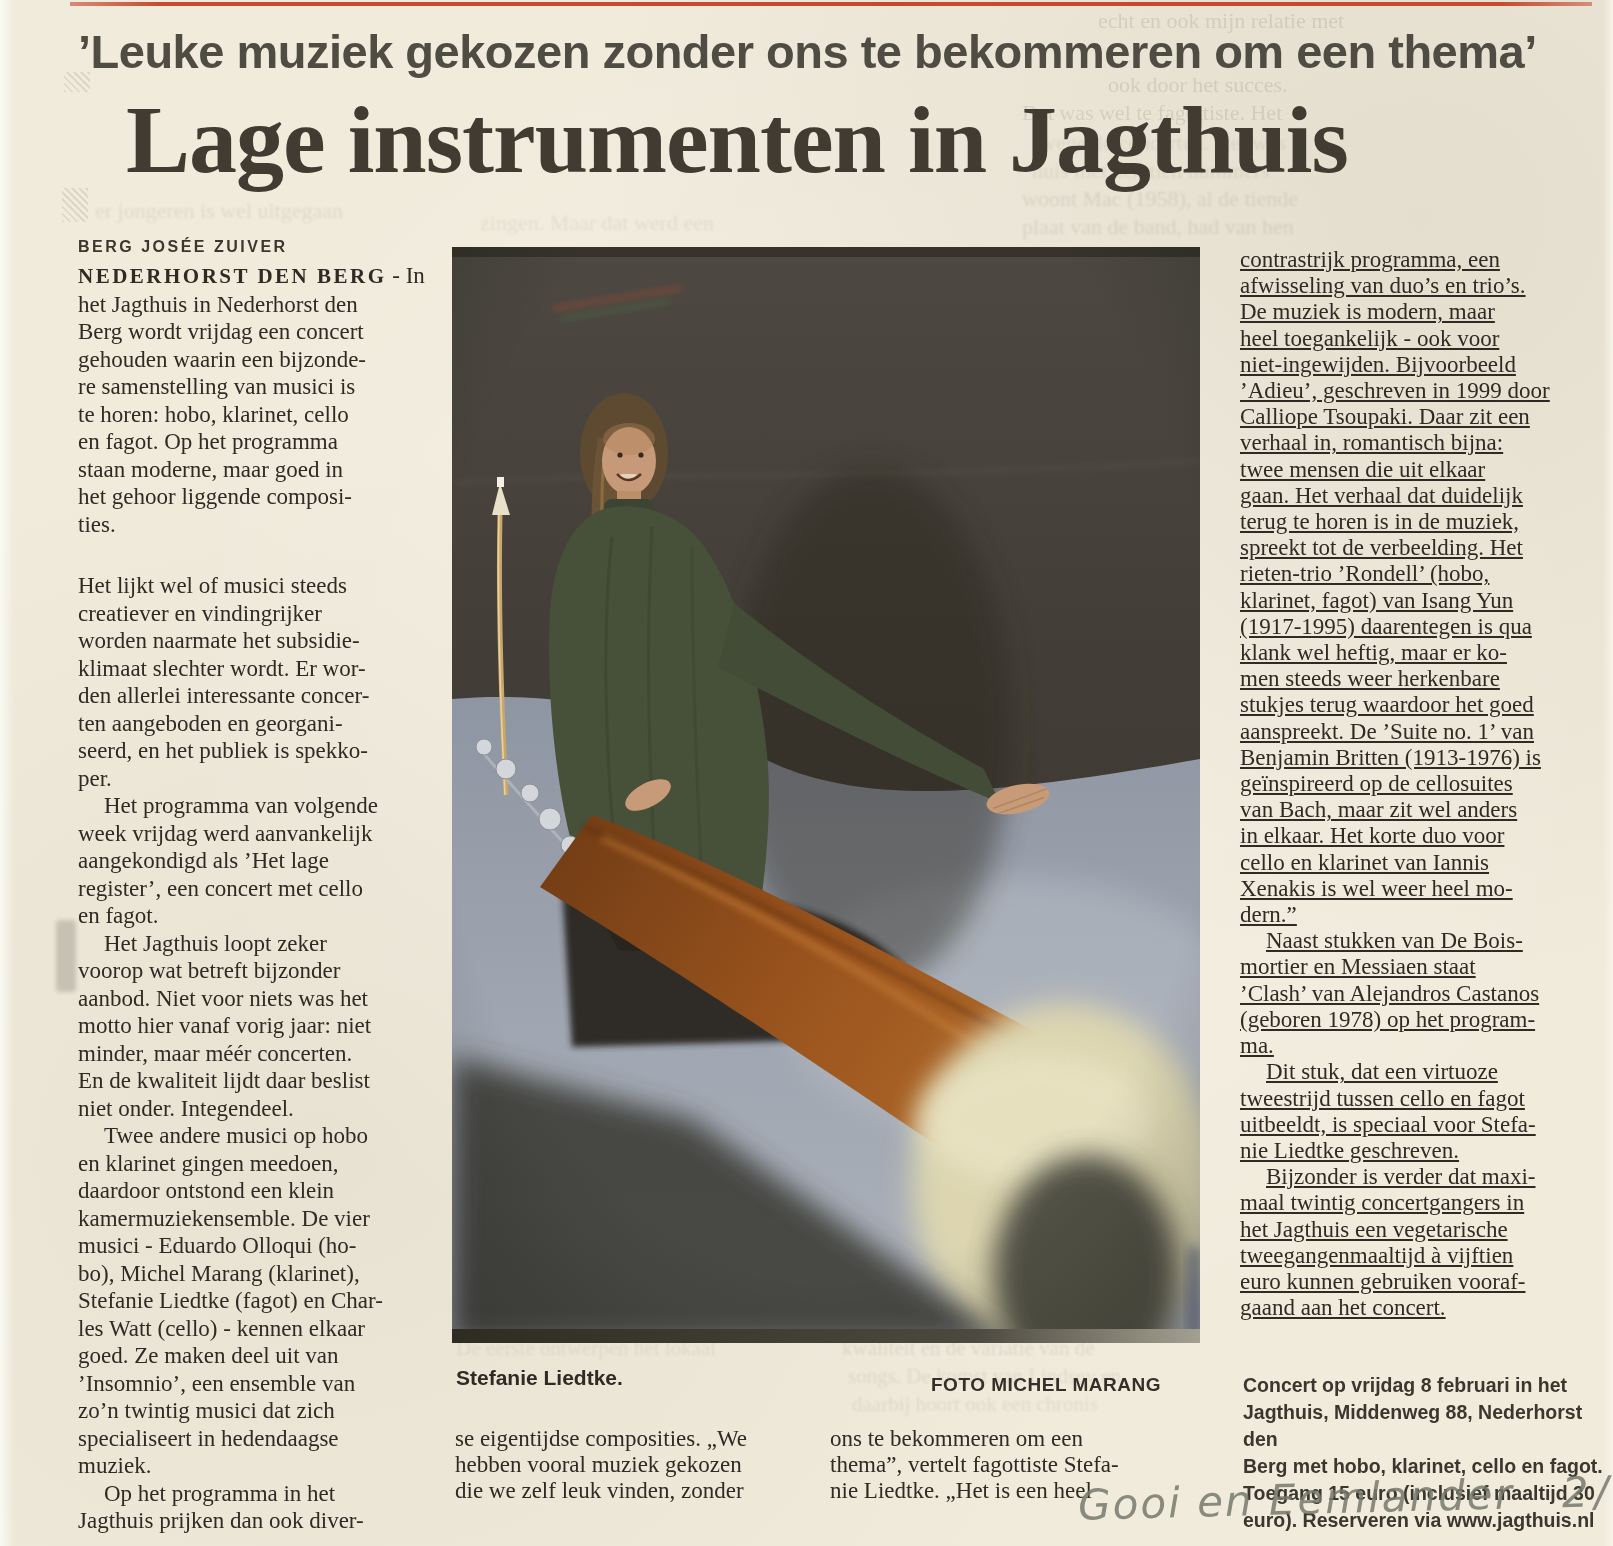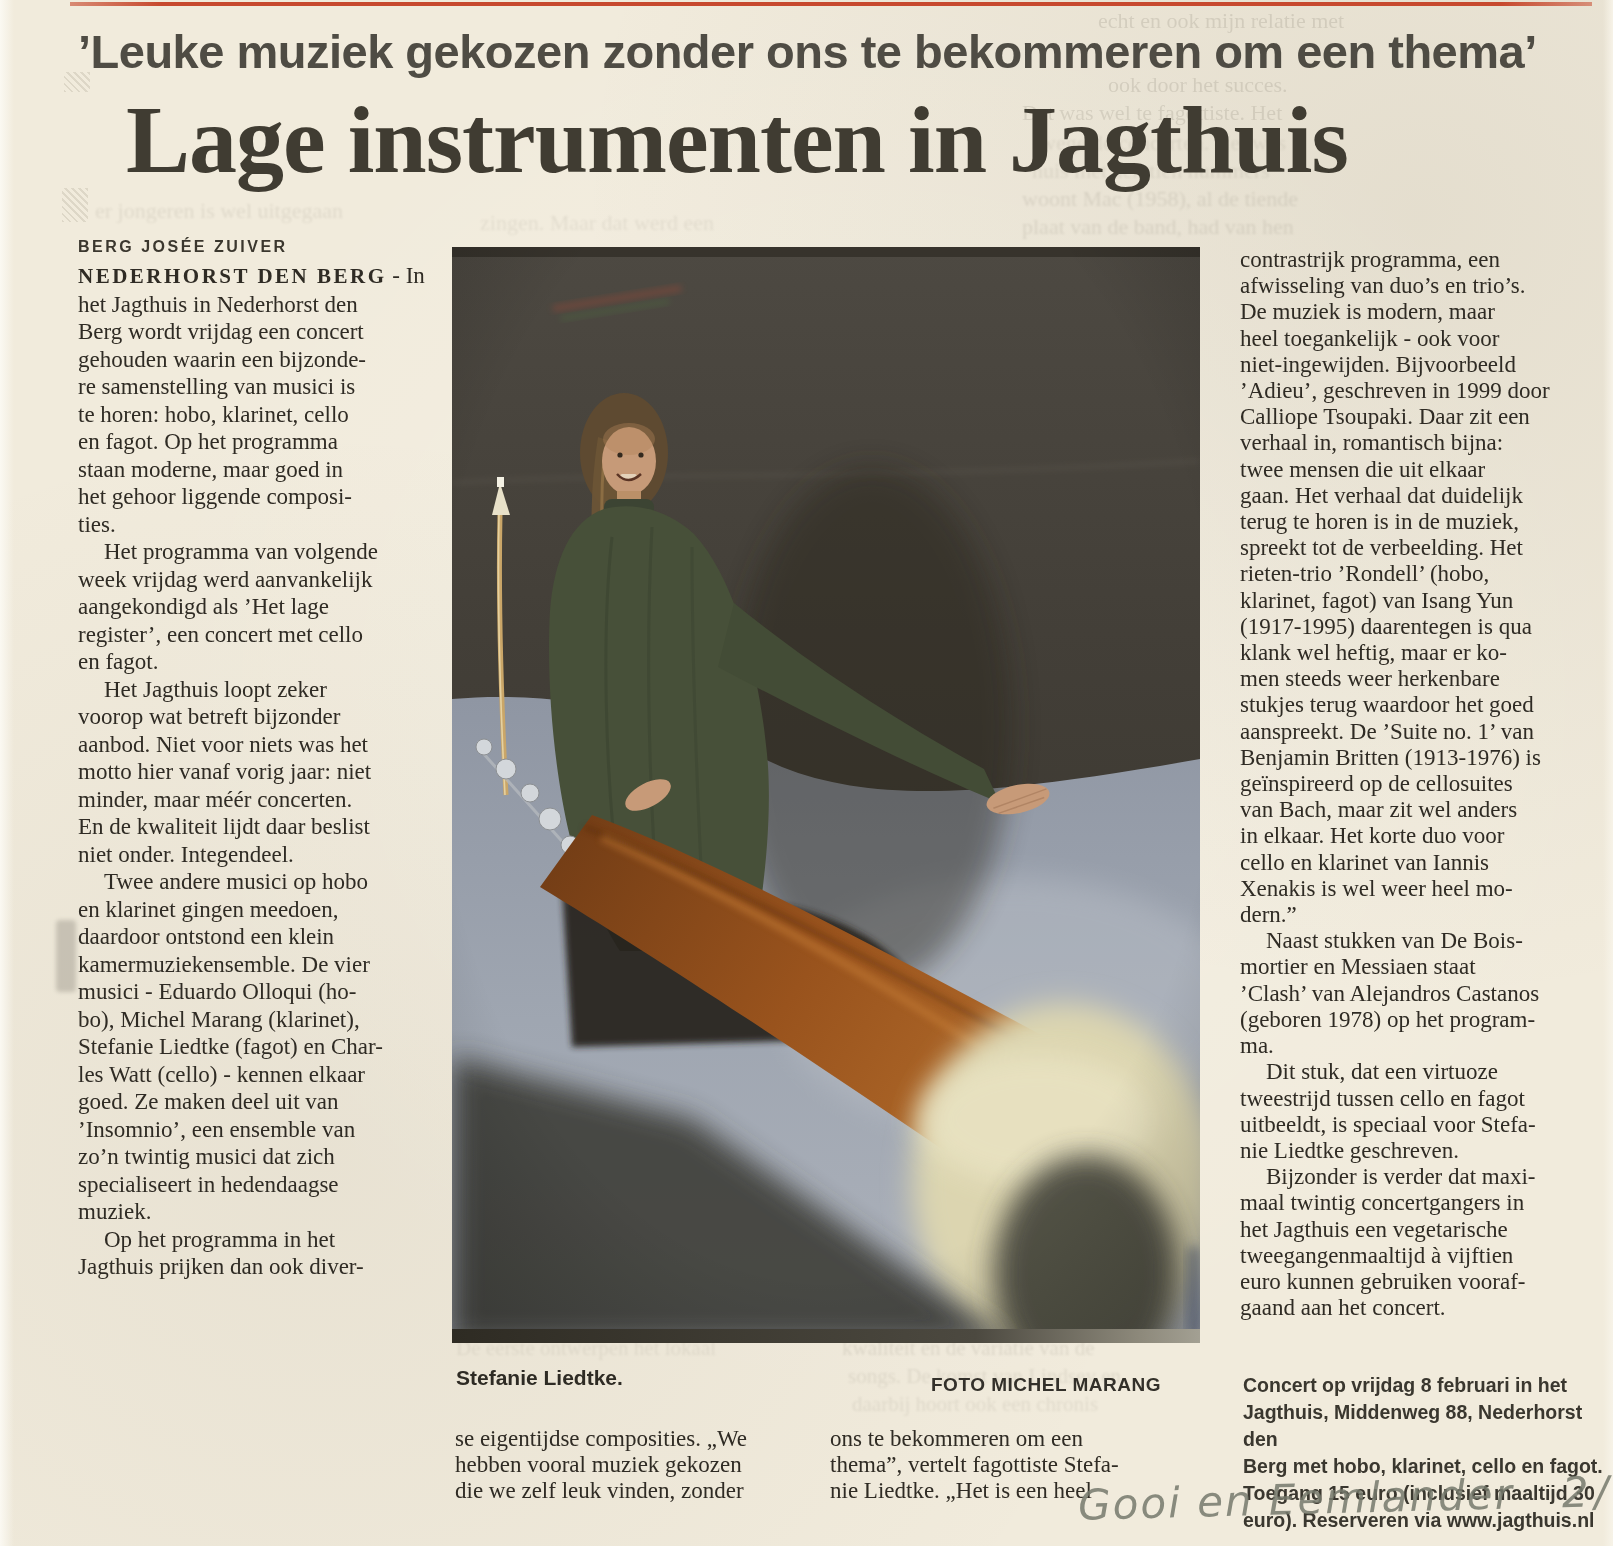--- a/index.html
+++ b/index.html
@@ -34,21 +34,21 @@
     font-size:96px;letter-spacing:-1px;color:#403c32;white-space:nowrap;
   }
   .byline{
     position:absolute;left:78px;top:238px;
     font-family:"Liberation Sans",sans-serif;font-weight:bold;
     font-size:16px;letter-spacing:2.5px;color:#3b372e;
   }
   .col{position:absolute;color:#2f2b24;font-size:23px;}
   .col p{margin:0;white-space:pre-line;}
   .col1{left:78px;top:262px;width:385px;line-height:27.5px;}
-  .col4{left:1240px;top:247px;width:372px;line-height:26.2px;}
+  .col4{left:1240px;top:247px;width:372px;line-height:26.2px;text-decoration:underline;}
   .col2{left:455px;top:1426px;width:355px;line-height:26px;}
   .col3{left:830px;top:1426px;width:350px;line-height:26px;}
   .gap{margin-top:34px !important;}
   .ind{text-indent:26px;}
   .leadin{font-weight:bold;font-size:21px;letter-spacing:2.5px;}
   .photo{position:absolute;left:452px;top:247px;width:748px;height:1096px;margin:0;}
   .photo svg{display:block;}
   .caption{
     position:absolute;left:456px;top:1366px;
     font-family:"Liberation Sans",sans-serif;font-weight:bold;
@@ -116,20 +116,28 @@
     <p><strong class="leadin">NEDERHORST DEN BERG</strong><span> - In
 het Jagthuis in Nederhorst den
 Berg wordt vrijdag een concert
 gehouden waarin een bijzonde-
 re samenstelling van musici is
 te horen: hobo, klarinet, cello
 en fagot. Op het programma
 staan moderne, maar goed in
 het gehoor liggende composi-
 ties.</span></p>
+    <p class="gap">Het lijkt wel of musici steeds
+creatiever en vindingrijker
+worden naarmate het subsidie-
+klimaat slechter wordt. Er wor-
+den allerlei interessante concer-
+ten aangeboden en georgani-
+seerd, en het publiek is spekko-
+per.</p>
     <p class="ind">Het programma van volgende
 week vrijdag werd aanvankelijk
 aangekondigd als ’Het lage
 register’, een concert met cello
 en fagot.</p>
     <p class="ind">Het Jagthuis loopt zeker
 voorop wat betreft bijzonder
 aanbod. Niet voor niets was het
 motto hier vanaf vorig jaar: niet
 minder, maar méér concerten.

